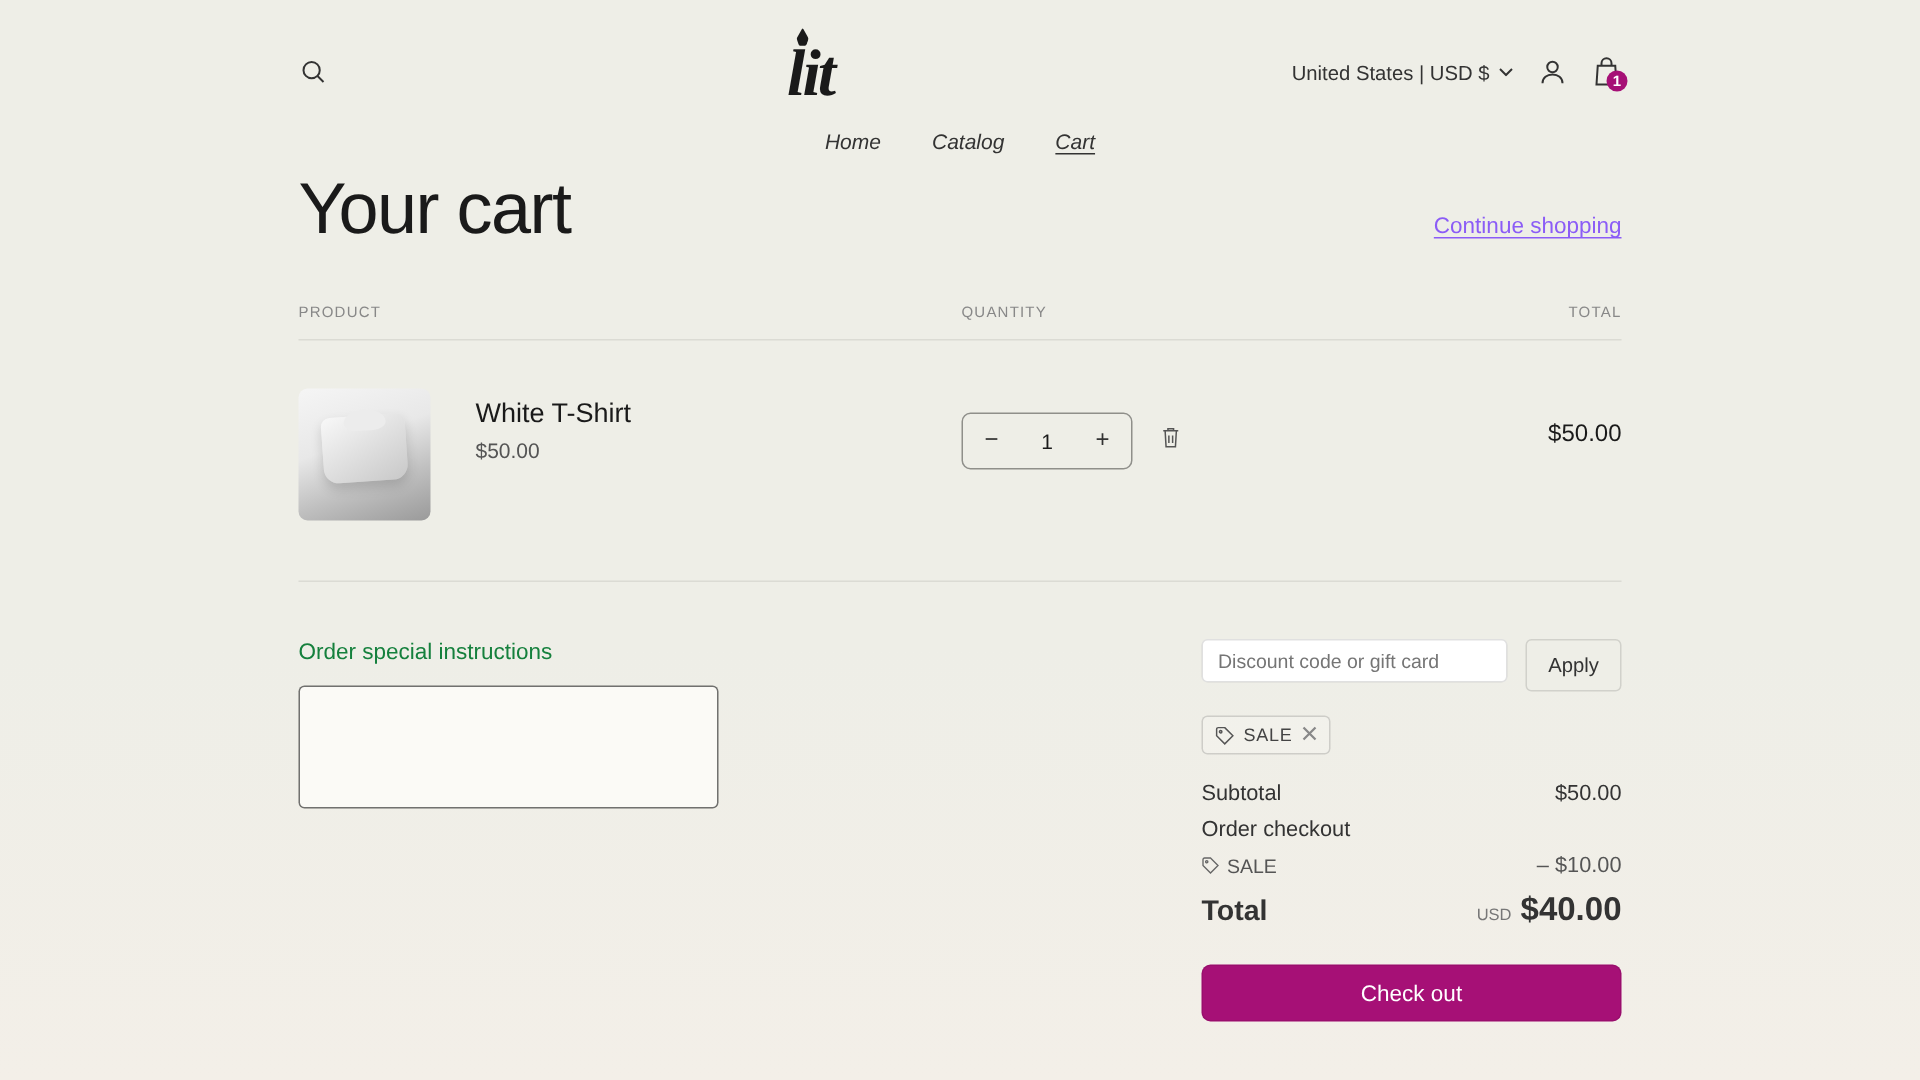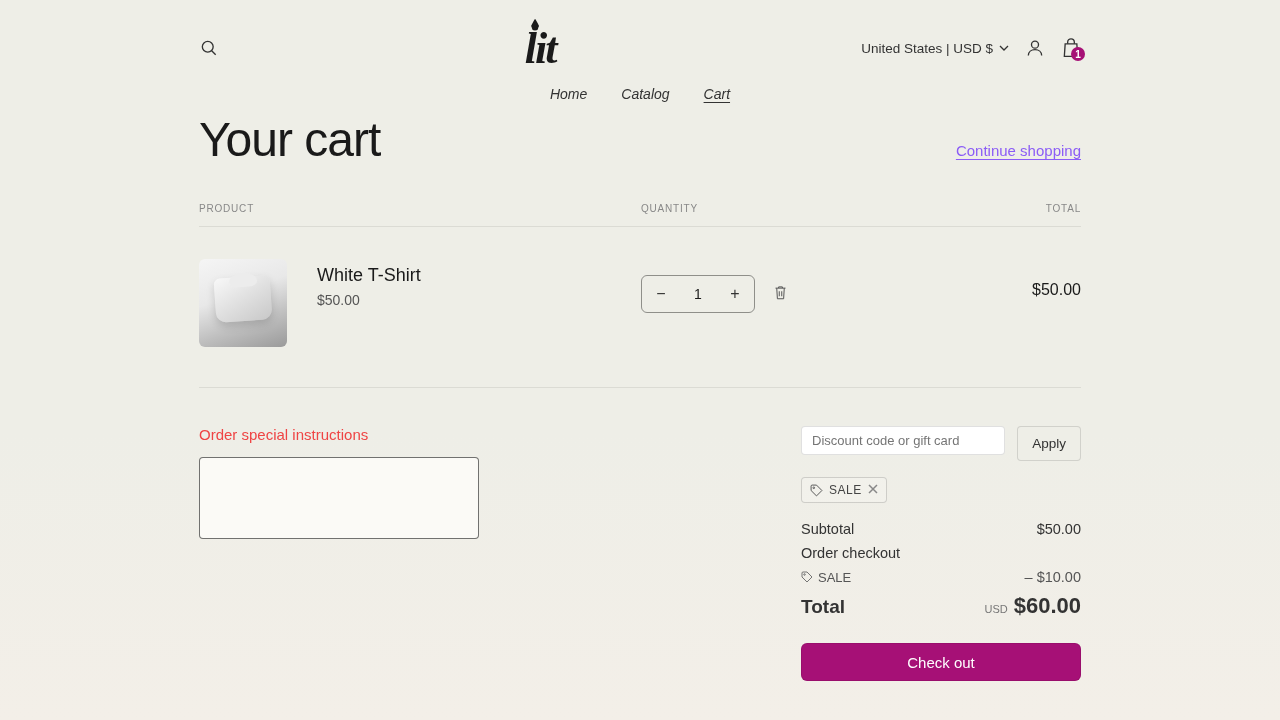--- a/index.html
+++ b/index.html
@@ -96,21 +96,21 @@
     border-radius: 6px; height: 38px; background: transparent;
   }
   .step-btn { width: 38px; height: 100%; display: flex; align-items: center; justify-content: center; cursor: pointer; font-size: 16px; color: #333; user-select: none; }
   .step-val { width: 36px; text-align: center; font-size: 14px; }
   .trash { cursor: pointer; color: #555; }
 
   .line-total { text-align: right; font-size: 16px; padding-top: 22px; }
 
   
   .bottom { display: grid; grid-template-columns: 1fr 280px; gap: 200px; margin-top: 38px; }
-  .instructions-label { font-size: 15px; color: #ef4444; margin-bottom: 14px; }
+  .instructions-label { font-size: 15px; color: #15803d; margin-bottom: 14px; }
   .instructions-box {
     width: 280px; height: 82px; border: 1px solid rgba(0,0,0,0.55);
     border-radius: 4px; background: #fbfaf6; resize: none; padding: 8px; font-family: inherit; font-size: 14px;
   }
 
   .summary { }
   .discount-row { display: flex; gap: 12px; margin-bottom: 16px; }
   .discount-input {
     flex: 1; height: 29px; border: 1px solid rgba(0,0,0,0.12); border-radius: 4px;
     background: #fff; padding: 0 10px; font-size: 13px; color: #888;
@@ -269,21 +269,21 @@
             <path d="M12 2l10 10-10 10L2 12V4a2 2 0 0 1 2-2h8z"></path>
               <circle cx="7" cy="7" r="1.5"></circle>
           </svg>
           <span>SALE</span>
         </span>
         <span>– $10.00</span>
       </div>
       <div class="sum-line total">
         <span class="left">Total</span>
         <span class="right">
-          <span class="cur">USD</span><span>$60.00</span>
+          <span class="cur">USD</span><span>$40.00</span>
         </span>
       </div>
 
       <button class="checkout-btn">Check out</button>
     </div>
   </div>
 
 </div>
 
 </body></html>

